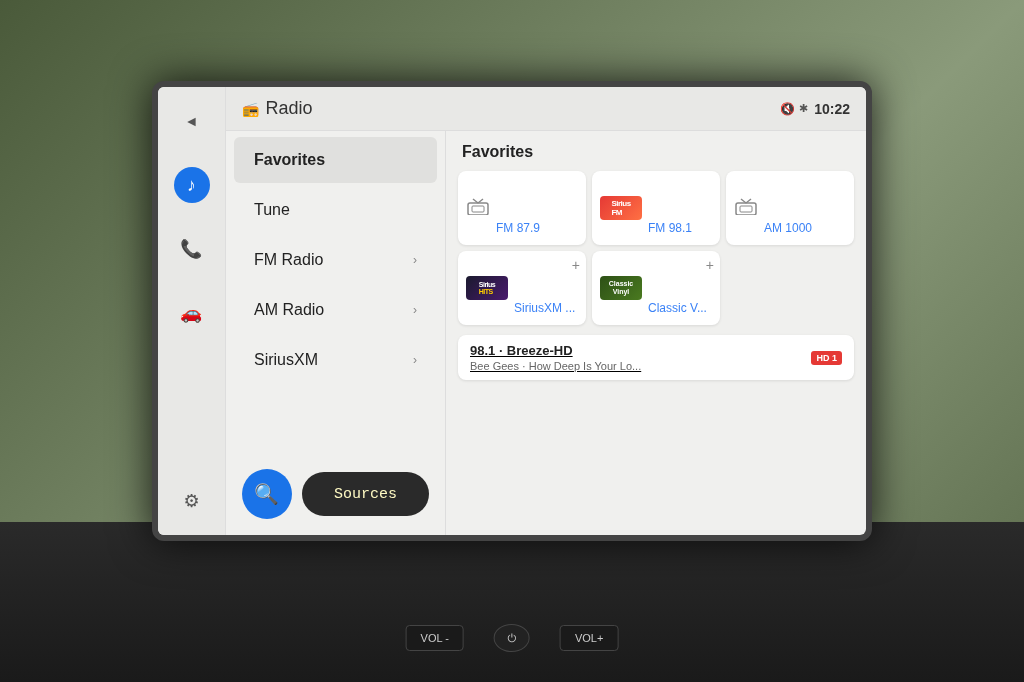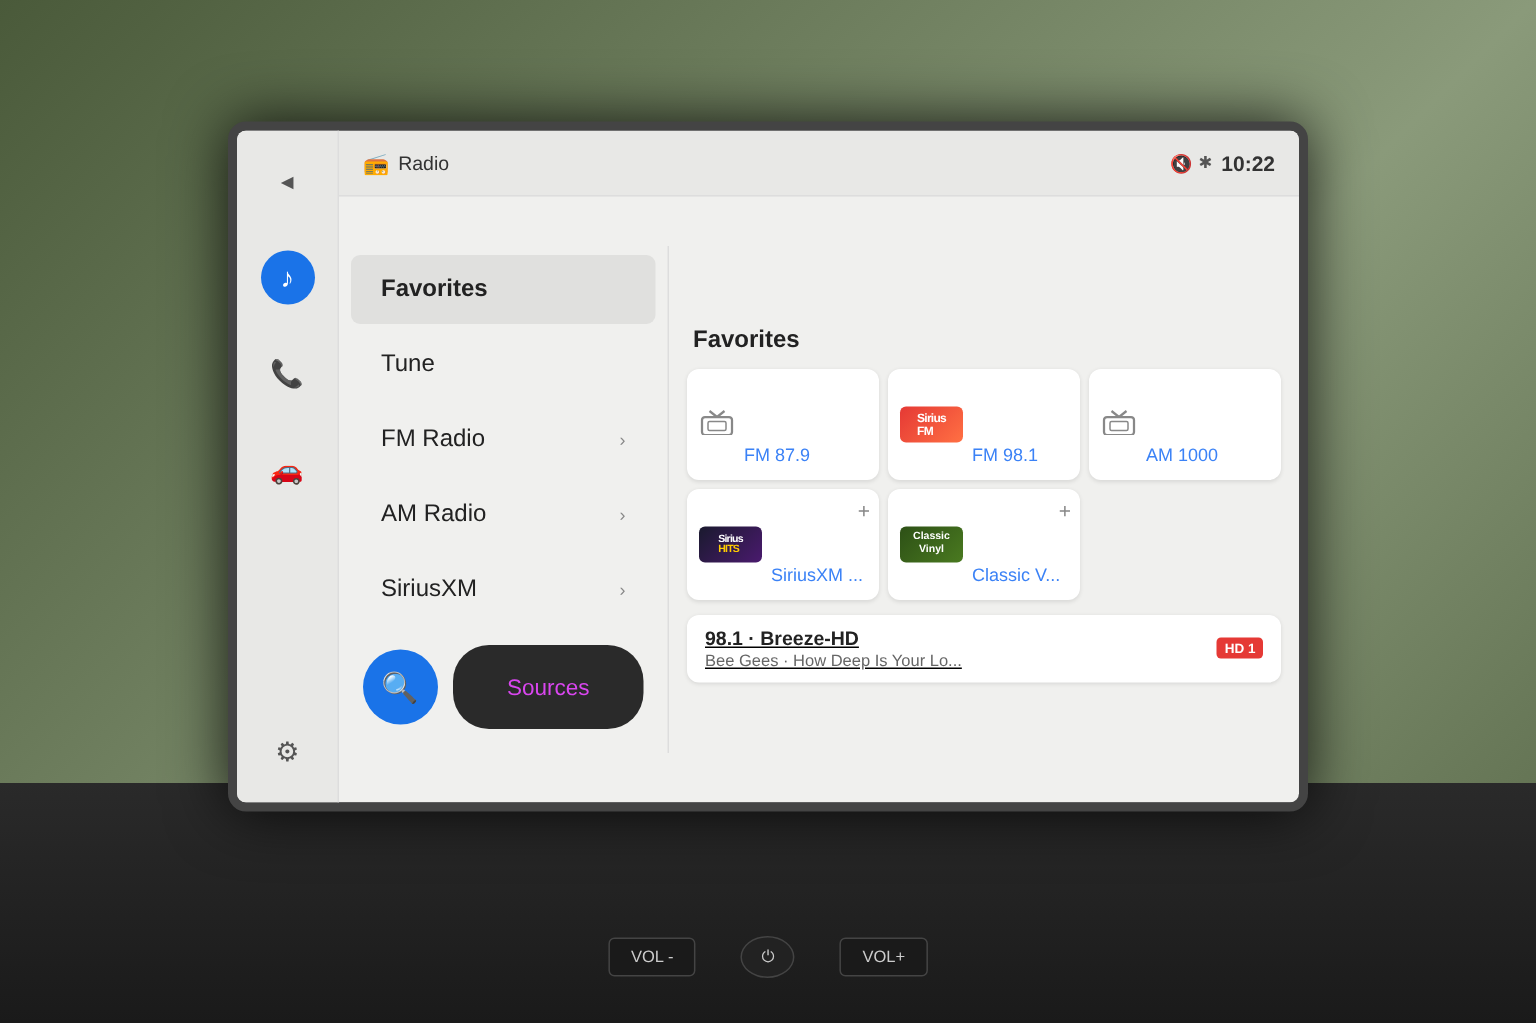--- a/index.html
+++ b/index.html
@@ -106,21 +106,21 @@
       height: 44px;
     }
 
     .header-icon {
       font-size: 14px;
       color: #555;
       margin-right: 6px;
     }
 
     .header-title {
-      font-size: 13px;
+      font-size: 18px;
       font-weight: 500;
       color: #333;
       flex: 1;
     }
 
     .header-status {
       display: flex;
       align-items: center;
       gap: 6px;
       font-size: 13px;
@@ -133,21 +133,20 @@
       gap: 4px;
       font-size: 12px;
       color: #555;
     }
 
     
     .body-layout {
       display: flex;
       flex: 1;
       overflow: hidden;
-      align-items: center;
     }
 
     
     .left-panel {
       width: 220px;
       background: #f0f0ee;
       display: flex;
       flex-direction: column;
       border-right: 1px solid #ddd;
       padding: 4px 0;
@@ -192,30 +191,31 @@
       align-items: center;
       justify-content: center;
       cursor: pointer;
       color: white;
       font-size: 20px;
       flex-shrink: 0;
     }
 
     .sources-btn {
       flex: 1;
-      height: 56px;
+      height: 44px;
       border-radius: 24px;
       background: #2a2a2a;
-      color: #d946ef;
+      color: #fef9c3;
       display: flex;
       align-items: center;
       justify-content: center;
       cursor: pointer;
       font-size: 15px;
       font-weight: 500;
+      font-family: Liberation Mono, monospace;
     }
 
     
     .right-panel {
       flex: 1;
       display: flex;
       flex-direction: column;
       padding: 0;
     }
 

